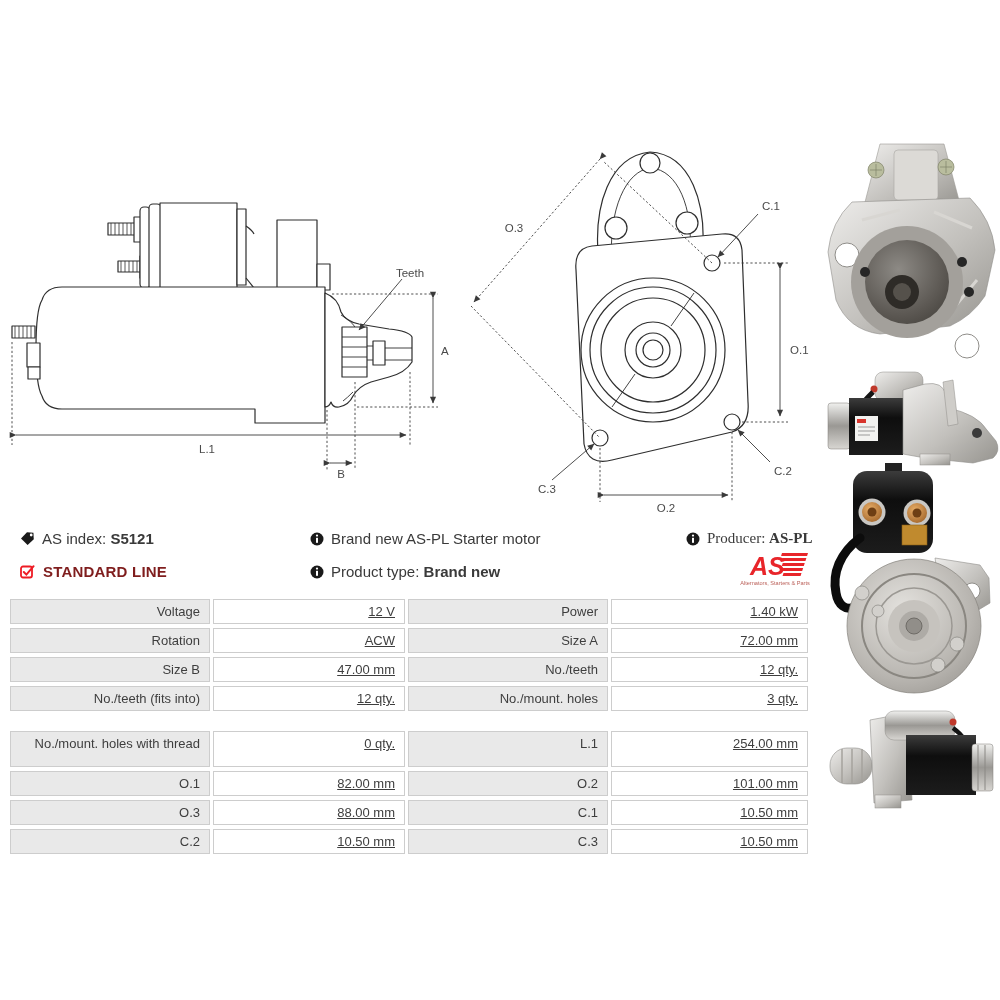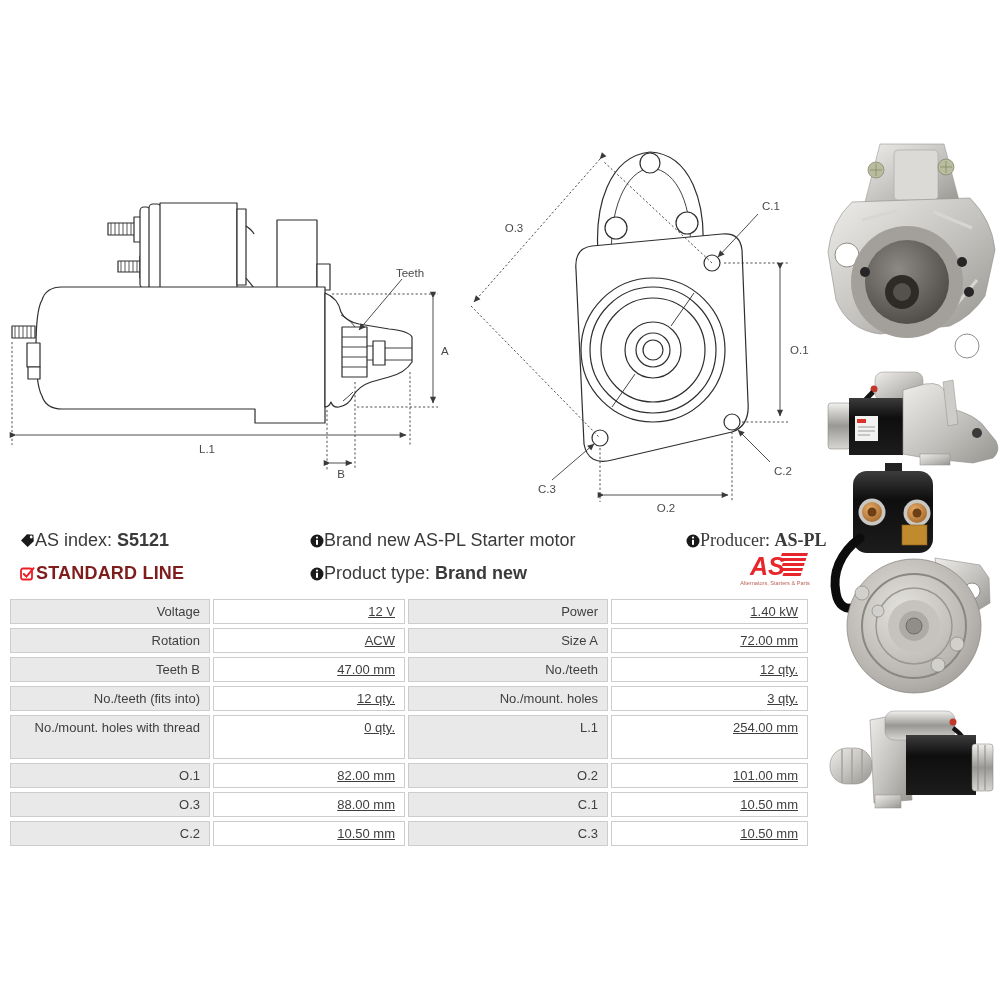--- a/index.html
+++ b/index.html
@@ -1,32 +1,32 @@
 <!DOCTYPE html>
 <html><head>
 <meta charset="utf-8">
 <style>
   html,body{margin:0;padding:0;background:#fff;}
   .stage{position:relative;width:1000px;height:1000px;background:#ffffff;
          font-family:"Liberation Sans",sans-serif;overflow:hidden;}
   svg text{font-family:"Liberation Sans",sans-serif;}
 
   
-  .info-line{position:absolute;display:flex;align-items:center;gap:0;
-             font-size:18px;color:#3a3a3a;white-space:nowrap;}
+  .info-line{position:absolute;display:flex;align-items:center;gap:7px;
+             font-size:15px;color:#3a3a3a;white-space:nowrap;}
   .info-line .b{font-weight:bold;}
   .std{color:#7f1d1d;font-weight:bold;letter-spacing:.2px;}
   .icn{display:inline-flex;flex:0 0 auto;}
 
   
   .spec-table{position:absolute;left:10px;top:599px;display:flex;
               flex-direction:column;row-gap:4px;}
   .spec-row{display:grid;grid-template-columns:200px 192px 200px 197px;
             column-gap:3px;height:25px;}
-  .spec-row.tall{height:44px;}
+  .spec-row.tall{height:36px;margin-top:16px;}
   .cell{box-sizing:border-box;border:1px solid #cdcdcd;font-size:13px;
         line-height:1.45;text-align:right;padding:3px 9px 0 2px;color:#3e3e3e;}
   .cell.lbl{background:#e9e9e9;}
   .cell.val{background:#ffffff;text-decoration:underline;}
 
   
   .as-logo{position:absolute;left:736px;top:550px;}
 
   .photo{position:absolute;}
 </style>
@@ -345,21 +345,21 @@
       <div class="cell lbl">Power</div>
       <div class="cell val">1.40 kW</div>
     </div>
     <div class="spec-row">
       <div class="cell lbl">Rotation</div>
       <div class="cell val">ACW</div>
       <div class="cell lbl">Size A</div>
       <div class="cell val">72.00 mm</div>
     </div>
     <div class="spec-row">
-      <div class="cell lbl">Teeth B</div>
+      <div class="cell lbl">Size B</div>
       <div class="cell val">47.00 mm</div>
       <div class="cell lbl">No./teeth</div>
       <div class="cell val">12 qty.</div>
     </div>
     <div class="spec-row">
       <div class="cell lbl">No./teeth (fits into)</div>
       <div class="cell val">12 qty.</div>
       <div class="cell lbl">No./mount. holes</div>
       <div class="cell val">3 qty.</div>
     </div>

